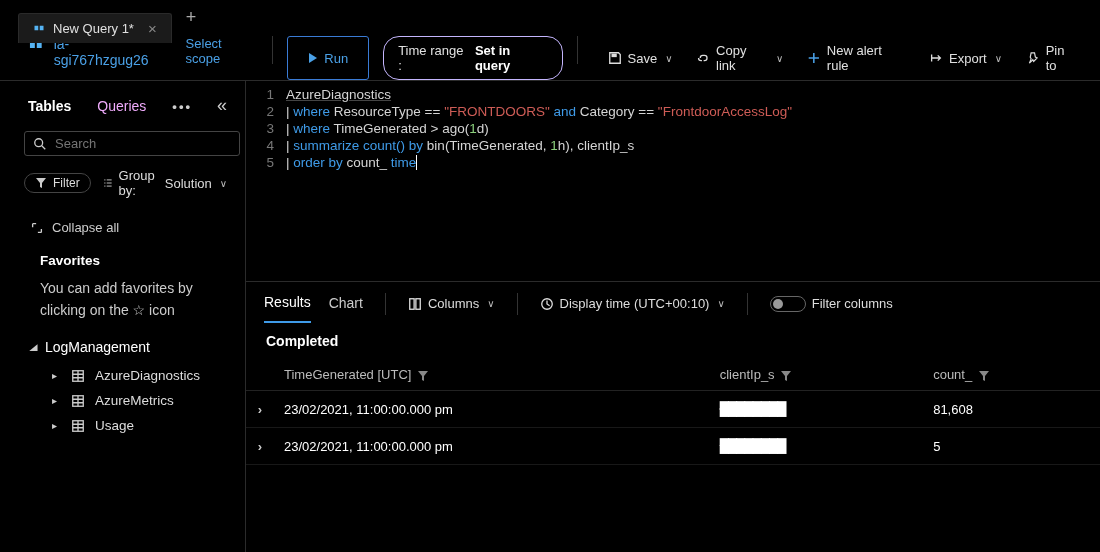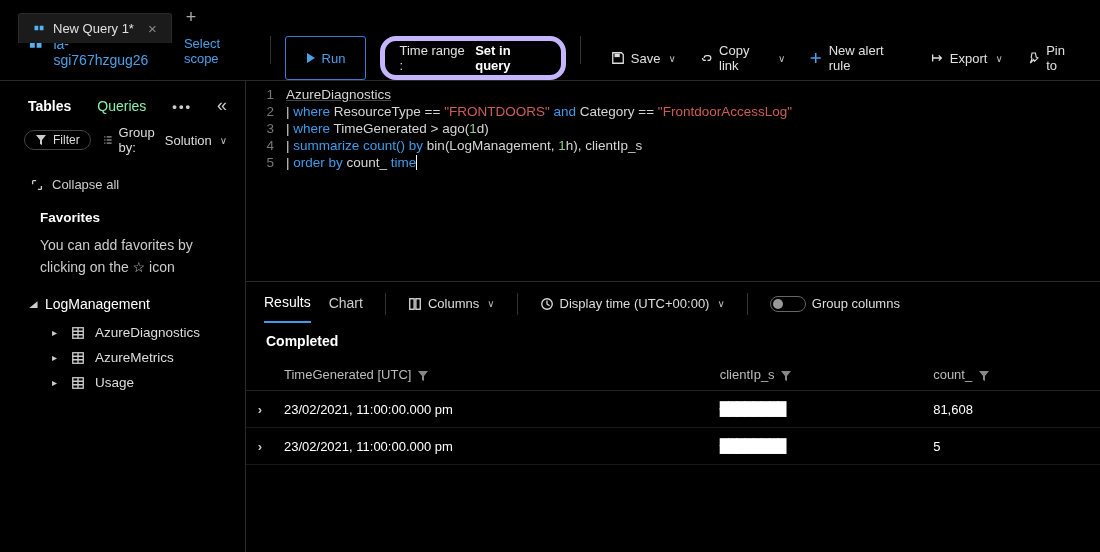--- a/index.html
+++ b/index.html
@@ -13,34 +13,34 @@
   .tab-add { color:#aaa; font-size:18px; margin-left:10px; cursor:pointer;}
 
   
   .toolbar { height:45px; display:flex; border-bottom:1px solid #2b2b2b; padding:0 18px 0 28px; gap:4px; background:#000;}
   .ws-icon { width:16px; height:16px; fill:#55b3f3; }
   .workspace { color:#4aa0e6; font-size:14px; margin-left:6px; margin-right:20px;}
   .scope { color:#4aa0e6; font-size:13px; margin-right:auto;}
   .vsep { width:1px; height:28px; background:#333; margin:0 10px;}
   .btn-run { display:flex; align-items:center; gap:6px; background:transparent; border:1px solid #3a7bd5; color:#4aa0e6; padding:5px 20px; border-radius:3px; font-size:13px; cursor:pointer;}
   .btn-run svg{ width:10px; height:10px; fill:#4aa0e6;}
-  .pill { display:flex; align-items:center; gap:6px; border:5px solid #c4b5fd; border-radius:16px; padding:4px 14px; color:#e0e0e0; font-size:13px; margin-left:10px;}
+  .pill { display:flex; align-items:center; gap:6px; border:1px solid #c4b5fd; border-radius:16px; padding:4px 14px; color:#e0e0e0; font-size:13px; margin-left:10px;}
   .pill .bold { font-weight:600; color:#fff;}
   .tbtn { display:flex; align-items:center; gap:6px; color:#e0e0e0; font-size:13px; cursor:pointer; padding:4px 4px; margin-left:12px;}
   .tbtn svg { width:14px; height:14px; }
   .chev { font-size:10px; color:#bbb; margin-left:2px;}
   .tbtn.plus svg { stroke:#4aa0e6;}
 
   
   .main { display:flex; height:calc(552px - 36px - 45px); }
 
   
   .sidebar { width:246px; border-right:1px solid #2b2b2b; padding:10px 0 0 0; overflow:hidden; }
   .tabs-row { display:flex; align-items:center; padding:0 25px 0 28px; gap:26px; position:relative; height:30px;}
-  .tabs-row .tab-lbl { font-size:14px; color:#86efac; cursor:pointer;}
+  .tabs-row .tab-lbl { font-size:14px; color:#f0abfc; cursor:pointer;}
   .tabs-row .active { font-weight:600; color:#fff;}
   .tabs-row .dots { margin-left:auto; color:#ccc; letter-spacing:2px; font-weight:bold; margin-right:36px;}
   .collapse-ic { position:absolute; right:18px; top:4px; color:#ccc; font-size:18px;}
   .search-row { display:flex; align-items:center; padding:10px 22px 8px 24px; gap:8px;}
   .search-box { flex:1; display:flex; align-items:center; gap:8px; border:1px solid #444; border-radius:3px; padding:4px 8px;}
   .search-box input { flex:1; background:transparent; border:none; outline:none; color:#ccc; font-size:13px;}
   .search-box svg { width:14px; height:14px; fill:#ccc;}
   .kebab { color:#fff; font-size:16px; cursor:pointer;}
   .filter-row { display:flex; align-items:center; gap:12px; padding:4px 24px 10px 24px;}
   .filter-pill { display:flex; align-items:center; gap:6px; border:1px solid #444; border-radius:14px; padding:2px 10px; font-size:12px; color:#ddd;}
@@ -158,20 +158,30 @@
 
 <div class="main">
 
   <div class="sidebar">
     <div class="tabs-row">
       <span class="tab-lbl active">Tables</span>
       <span class="tab-lbl">Queries</span>
       <span class="dots">•••</span>
       <span class="collapse-ic">«</span>
     </div>
+    <div class="search-row">
+      <div class="search-box">
+        <svg viewBox="0 0 16 16">
+            <circle cx="6.5" cy="6.5" r="4.5" fill="none" stroke="#ccc" stroke-width="1.5"></circle>
+            <path d="M10 10l4 4" stroke="#ccc" stroke-width="1.5"></path>
+          </svg>
+        <input placeholder="Search" style="">
+      </div>
+      <span class="kebab">⋮</span>
+    </div>
     <div class="filter-row">
       <div class="filter-pill">
         <svg viewBox="0 0 12 12">
             <path d="M1 1h10L7 6v5l-2-1V6z"></path>
           </svg>
         <span>Filter</span>
       </div>
       <div class="group-by">
         <svg class="menu-icon" viewBox="0 0 16 16">
             <path d="M2 3h2M6 3h8M2 8h2M6 8h8M2 13h2M6 13h8"></path>
@@ -226,21 +236,21 @@
       <div class="line">
           <span class="gutter">2</span>
           <span><span>| </span><span class="kw">where</span><span> ResourceType </span><span class="op">==</span><span> </span><span class="str">"FRONTDOORS"</span><span> </span><span class="kw">and</span><span> Category </span><span class="op">==</span><span> </span><span class="str">"FrontdoorAccessLog"</span></span>
         </div>
       <div class="line">
           <span class="gutter">3</span>
           <span><span>| </span><span class="kw">where</span><span> TimeGenerated </span><span class="op">&gt;</span><span> ago(</span><span class="num">1</span><span>d)</span></span>
         </div>
       <div class="line">
           <span class="gutter">4</span>
-          <span><span>| </span><span class="kw">summarize</span><span> </span><span class="fn">count()</span><span> </span><span class="kw">by</span><span> bin(LogManagement, </span><span class="num">1</span><span>h), clientIp_s</span></span>
+          <span><span>| </span><span class="kw">summarize</span><span> </span><span class="fn">count()</span><span> </span><span class="kw">by</span><span> bin(TimeGenerated, </span><span class="num">1</span><span>h), clientIp_s</span></span>
         </div>
       <div class="line">
           <span class="gutter">5</span>
           <span><span>| </span><span class="kw">order by</span><span> count_ </span><span class="kw">time</span><span class="cursor"></span></span>
         </div>
     </div>
 
     <div class="res-bar">
       <span class="res-tab active">Results</span>
       <span class="res-tab">Chart</span>
@@ -252,27 +262,27 @@
           </svg>
         <span>Columns</span>
           <span class="chev">∨</span>
       </div>
       <div class="vsep2"></div>
       <div class="res-btn">
         <svg viewBox="0 0 16 16">
             <circle cx="8" cy="8" r="6"></circle>
             <path d="M8 4v4l3 2"></path>
           </svg>
-        <span>Display time (UTC+00:00)</span>
+        <span>Display time (UTC+00:10)</span>
           <span class="chev">∨</span>
       </div>
       <div class="vsep2"></div>
       <div class="res-btn">
         <div class="toggle"></div>
-        <span>Group columns</span>
+        <span>Filter columns</span>
       </div>
     </div>
 
     <div class="status">Completed</div>
 
     <table class="results">
       <thead>
         <tr>
           <th class="expander"></th>
           <th><span>TimeGenerated [UTC]</span>

